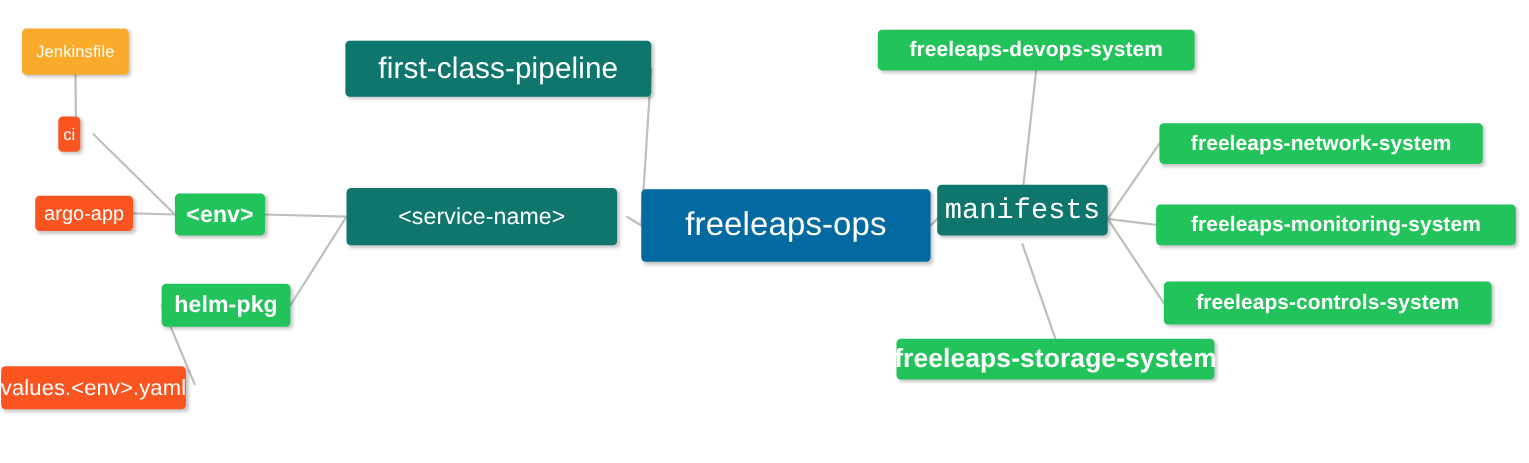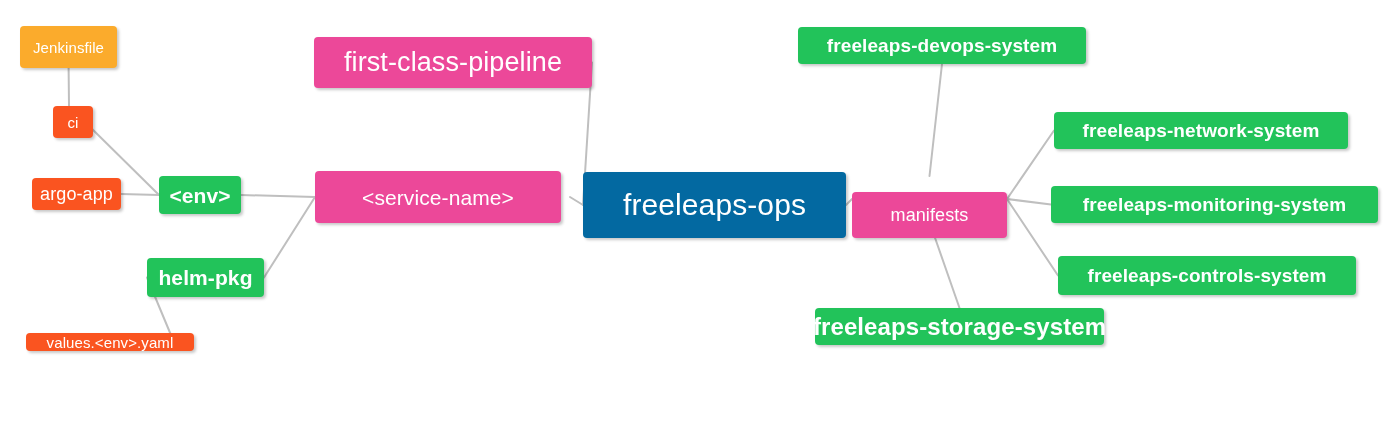--- a/index.html
+++ b/index.html
@@ -33,21 +33,21 @@
     justify-content: center;
     color: #ffffff;
     border-radius: 4px;
     white-space: nowrap;
     box-shadow: 2px 2px 3px rgba(0,0,0,0.22);
     line-height: 1;
     letter-spacing: 0.1px;
     z-index: 2;
   }
   .mm-node.root      { background: #0369a1; }
-  .mm-node.blue      { background: #ec4899; }
+  .mm-node.blue      { background: #0f766e; }
   .mm-node.green     { background: #22c35a; font-weight: bold; }
   .mm-node.orange    { background: #fbab2c; }
   .mm-node.red       { background: #fa5420; }
 </style>
 </head>
 <body>
 
 <div id="mindmap-canvas">
   <svg id="edge-layer" width="1390" height="421" viewBox="0 0 1390 421">
       <line x1="583" y1="205" x2="570" y2="197" stroke="#bfbfbf" stroke-width="2" stroke-linecap="round"></line>
@@ -62,26 +62,26 @@
       <line x1="929.5" y1="176" x2="942" y2="64" stroke="#bfbfbf" stroke-width="2" stroke-linecap="round"></line>
       <line x1="1007" y1="199" x2="1054" y2="130.5" stroke="#bfbfbf" stroke-width="2" stroke-linecap="round"></line>
       <line x1="1007" y1="199" x2="1051" y2="204.5" stroke="#bfbfbf" stroke-width="2" stroke-linecap="round"></line>
       <line x1="1007" y1="199" x2="1058" y2="275.5" stroke="#bfbfbf" stroke-width="2" stroke-linecap="round"></line>
       <line x1="929.5" y1="222" x2="959.5" y2="308" stroke="#bfbfbf" stroke-width="2" stroke-linecap="round"></line>
     </svg>
   <div id="node-layer">
       <div class="mm-node root" style="left: 583px; top: 172px; width: 263px; height: 66px; font-size: 30px;">freeleaps-ops</div>
       <div class="mm-node blue" style="left: 315px; top: 171px; width: 246px; height: 52px; font-size: 21px;">&lt;service-name&gt;</div>
       <div class="mm-node blue" style="left: 314px; top: 37px; width: 278px; height: 51px; font-size: 27px;">first-class-pipeline</div>
-      <div class="mm-node blue" style="left: 852px; top: 192px; width: 155px; height: 46px; font-size: 18px;">manifests</div>
+      <div class="mm-node blue" style="left: 852px; top: 168px; width: 155px; height: 46px; font-size: 26px; font-family: Liberation Mono, monospace;">manifests</div>
       <div class="mm-node green" style="left: 159px; top: 176px; width: 82px; height: 38px; font-size: 21px; text-align: right;">&lt;env&gt;</div>
       <div class="mm-node green" style="left: 147px; top: 258px; width: 117px; height: 39px; font-size: 21px;">helm-pkg</div>
       <div class="mm-node green" style="left: 798px; top: 27px; width: 288px; height: 37px; font-size: 19px;">freeleaps-devops-system</div>
       <div class="mm-node green" style="left: 1054px; top: 112px; width: 294px; height: 37px; font-size: 19px;">freeleaps-network-system</div>
       <div class="mm-node green" style="left: 1051px; top: 186px; width: 327px; height: 37px; font-size: 19px;">freeleaps-monitoring-system</div>
       <div class="mm-node green" style="left: 1058px; top: 256px; width: 298px; height: 39px; font-size: 19px;">freeleaps-controls-system</div>
       <div class="mm-node green" style="left: 815px; top: 308px; width: 289px; height: 37px; font-size: 24px;">freeleaps-storage-system</div>
       <div class="mm-node orange" style="left: 20px; top: 26px; width: 97px; height: 42px; font-size: 15px;">Jenkinsfile</div>
-      <div class="mm-node red" style="left: 53px; top: 106px; width: 40px; height: 32px; font-size: 15px;">ci</div>
+      <div class="mm-node red" style="left: 53px; top: 106px; width: 20px; height: 32px; font-size: 15px;">ci</div>
       <div class="mm-node red" style="left: 32px; top: 178px; width: 89px; height: 32px; font-size: 18px;">argo-app</div>
-      <div class="mm-node red" style="left: 26px; top: 333px; width: 168px; height: 18px; font-size: 15px;">values.&lt;env&gt;.yaml</div>
+      <div class="mm-node red" style="left: 1px; top: 333px; width: 168px; height: 39px; font-size: 20px;">values.&lt;env&gt;.yaml</div>
     </div>
 </div>
 
 </body></html>

